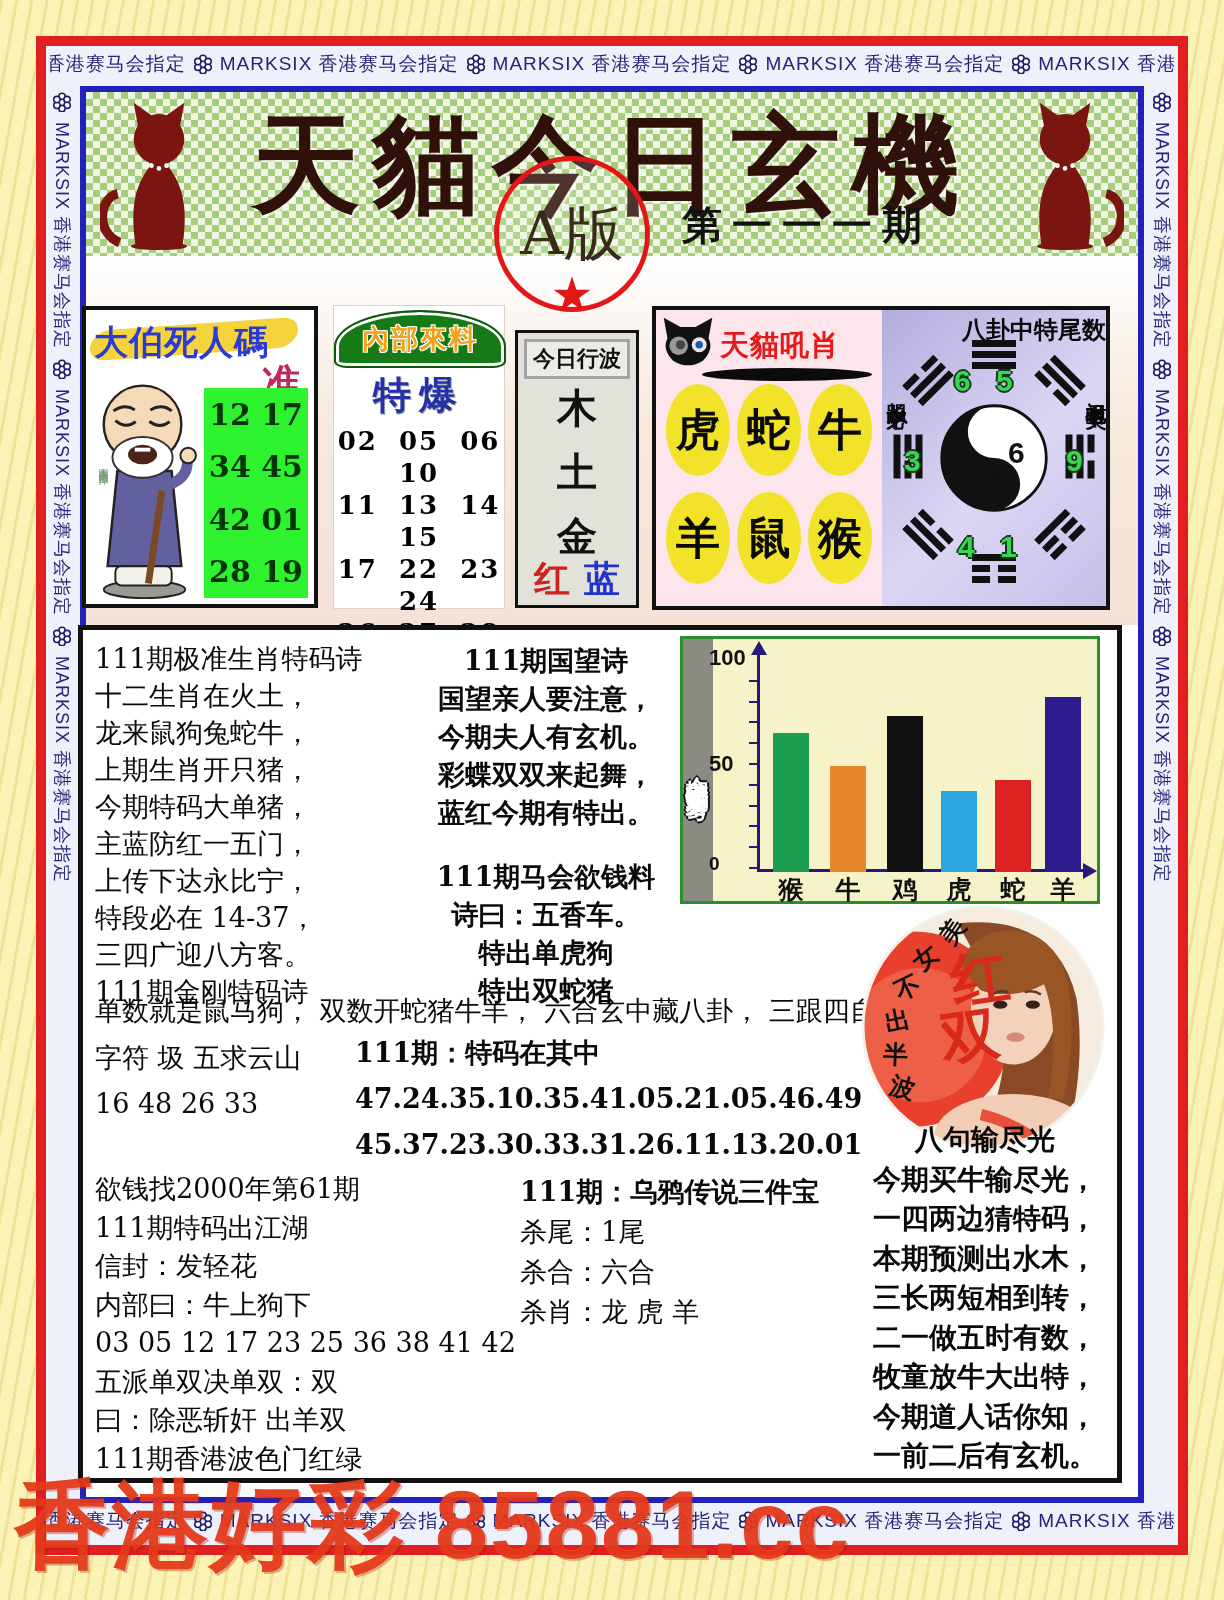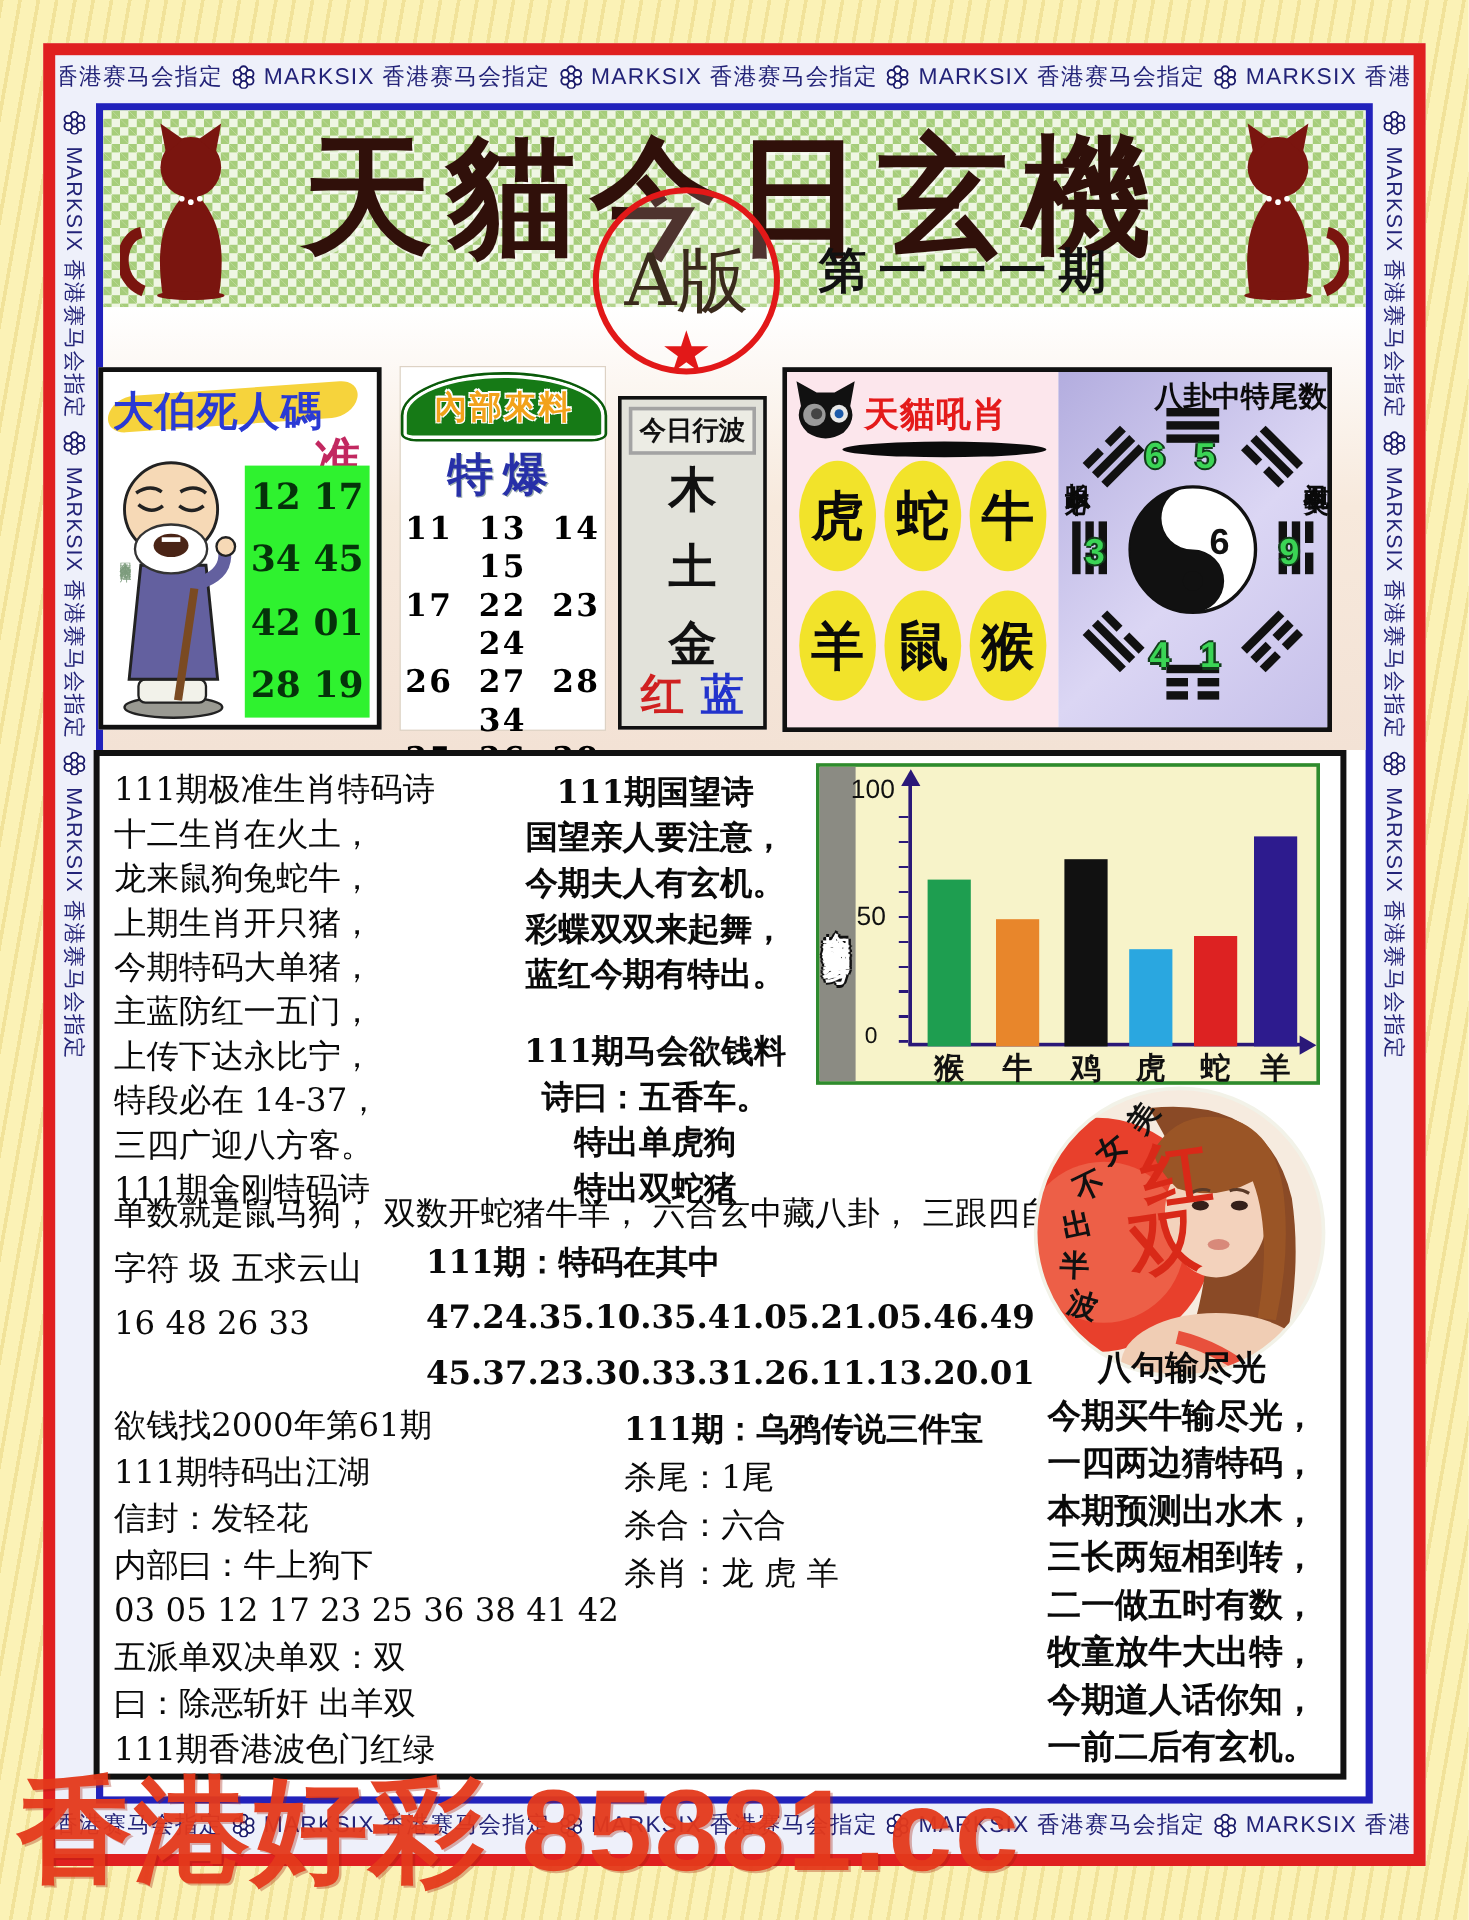--- a/index.html
+++ b/index.html
@@ -70,21 +70,21 @@
   
   .chart-box{position:absolute;left:680px;top:636px;width:414px;height:262px;border:3px solid #2e8b2e;background:#f7f3c9}
   .chart-strip{position:absolute;left:0;top:0;width:30px;height:262px;background:#8b8b83;display:flex;align-items:center;justify-content:center}
   .chart-strip span{writing-mode:vertical-rl;font-size:23px;font-weight:bold;color:#fff;letter-spacing:3px;
     text-shadow:-2px 0 0 #111,2px 0 0 #111,0 -2px 0 #111,0 2px 0 #111}
   .axis-y{position:absolute;left:74px;top:14px;width:3px;height:218px;background:#2a1878}
   .axis-x{position:absolute;left:74px;top:230px;width:328px;height:3px;background:#2a1878}
   .arr-up{position:absolute;left:68px;top:2px;width:0;height:0;border-left:8px solid transparent;border-right:8px solid transparent;border-bottom:14px solid #2a1878}
   .arr-right{position:absolute;left:400px;top:224px;width:0;height:0;border-top:8px solid transparent;border-bottom:8px solid transparent;border-left:14px solid #2a1878}
   .yticks{position:absolute;left:66px;top:22px;width:8px;height:208px;background:repeating-linear-gradient(0deg,#2a1878 0 2px,transparent 2px 20.8px)}
-  .ylab{position:absolute;width:34px;text-align:center;font-size:22px;font-weight:normal}
+  .ylab{position:absolute;width:34px;text-align:left;font-size:22px;font-weight:bold}
   .bar{position:absolute;bottom:29px;width:36px}
   .bar-label{position:absolute;top:234px;width:36px;text-align:center;font-size:25px;font-weight:bold;font-family:"DejaVu Serif",serif}
   
   .beauty{position:absolute;left:853px;top:903px;width:256px;height:252px}
   .arc-ch{position:absolute;font-size:25px;font-weight:bold;color:#111;font-family:"DejaVu Serif",serif}
   .hongshuang{position:absolute;font-size:58px;font-weight:bold;color:#d92918;font-family:"DejaVu Serif",serif;line-height:1;z-index:3}
   .watermark{position:absolute;left:14px;top:1462px;z-index:50;font-size:96px;font-weight:bold;color:#e4391b;
     letter-spacing:2px;white-space:nowrap;opacity:.95;text-shadow:2px 2px 0 rgba(160,30,10,.35)}
 </style>
 </head>
@@ -322,20 +322,21 @@
       <div>28 19</div>
     </div>
   </div>
 
   <div style="position:absolute;left:334px;top:306px;width:170px;height:302px;background:#fff;box-shadow:0 0 0 1px #ddd2c4">
     <div class="arc-banner">
       <span>內部來料</span>
     </div>
     <div class="tebao-t">特爆</div>
     <div class="tebao-rows">
+      <div>02 05 06 10</div>
       <div>11 13 14 15</div>
       <div>17 22 23 24</div>
       <div>26 27 28 34</div>
       <div>35 36 38 39</div>
       <div>42 43 46</div>
     </div>
   </div>
 
   <div class="panel" style="left:515px;top:330px;width:118px;height:272px;border-width:3px;background:#e2e2da">
     <div class="xb-head">今日行波</div>

